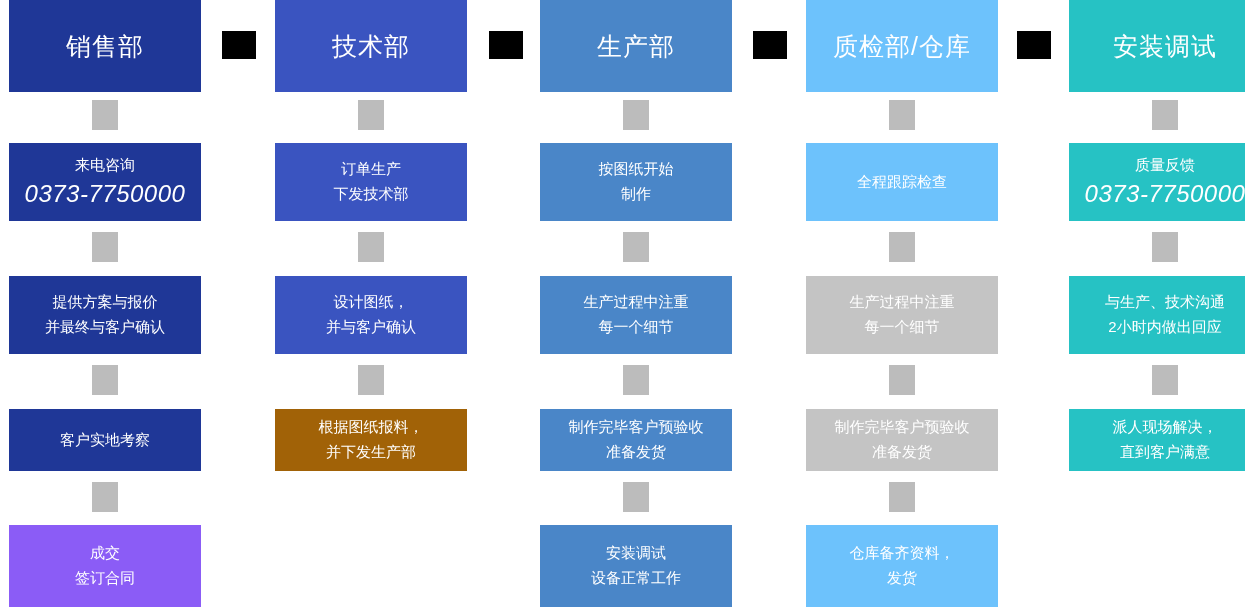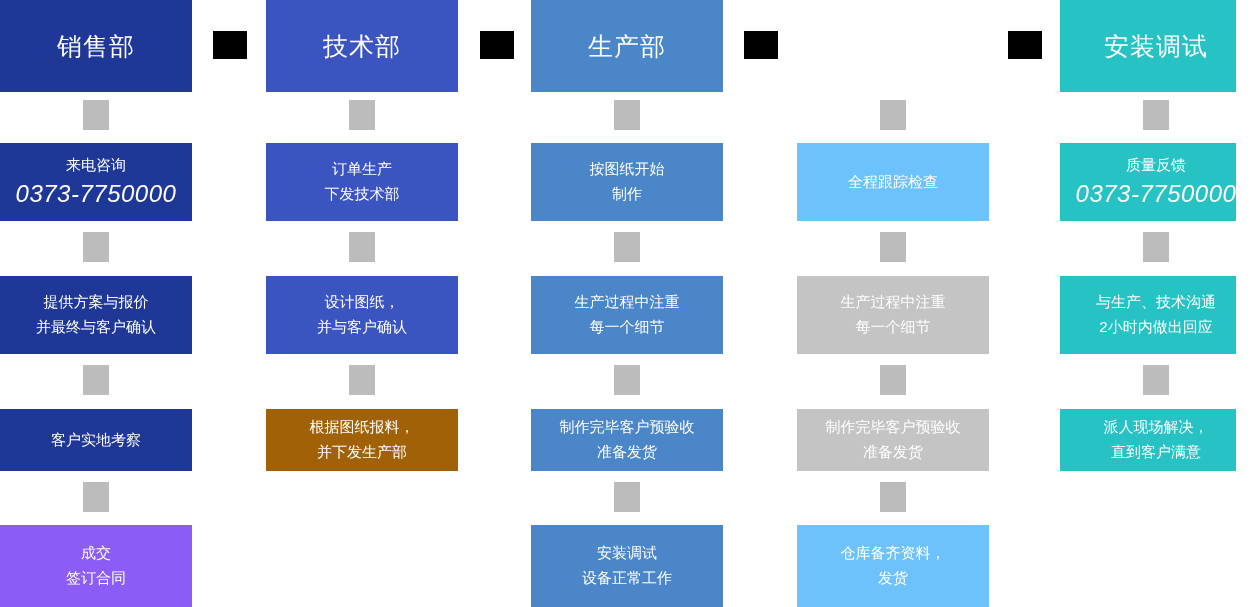--- a/index.html
+++ b/index.html
@@ -11,20 +11,21 @@
   body {
     font-family: "Liberation Sans", "DejaVu Sans", sans-serif;
     -webkit-font-smoothing: antialiased;
   }
   #flowchart {
     position: relative;
     width: 1236px;
     height: 607px;
     overflow: hidden;
     background: #ffffff;
+    margin-left: 9px;
   }
 
   
   .column {
     position: absolute;
     top: 0;
     width: 192px;
     height: 607px;
   }
   .col-0 { left: 0px; }
@@ -176,20 +177,23 @@
       <span class="line">准备发货</span>
     </div>
     <div class="vconn v4" style="background: rgb(188, 188, 188);"></div>
     <div class="node body r4" style="background: rgb(74, 134, 200);">
       <span class="line">安装调试</span>
       <span class="line">设备正常工作</span>
     </div>
   </div>
 
   <div class="column col-3">
+    <div class="node header" style="background: rgb(109, 194, 252);">
+      <span class="line">质检部/仓库</span>
+    </div>
     <div class="vconn v1" style="background: rgb(188, 188, 188);"></div>
     <div class="node body r1" style="background: rgb(109, 194, 252);">
       <span class="line">全程跟踪检查</span>
     </div>
     <div class="vconn v2" style="background: rgb(188, 188, 188);"></div>
     <div class="node body r2" style="background: rgb(196, 196, 196);">
       <span class="line">生产过程中注重</span>
       <span class="line">每一个细节</span>
     </div>
     <div class="vconn v3" style="background: rgb(188, 188, 188);"></div>

